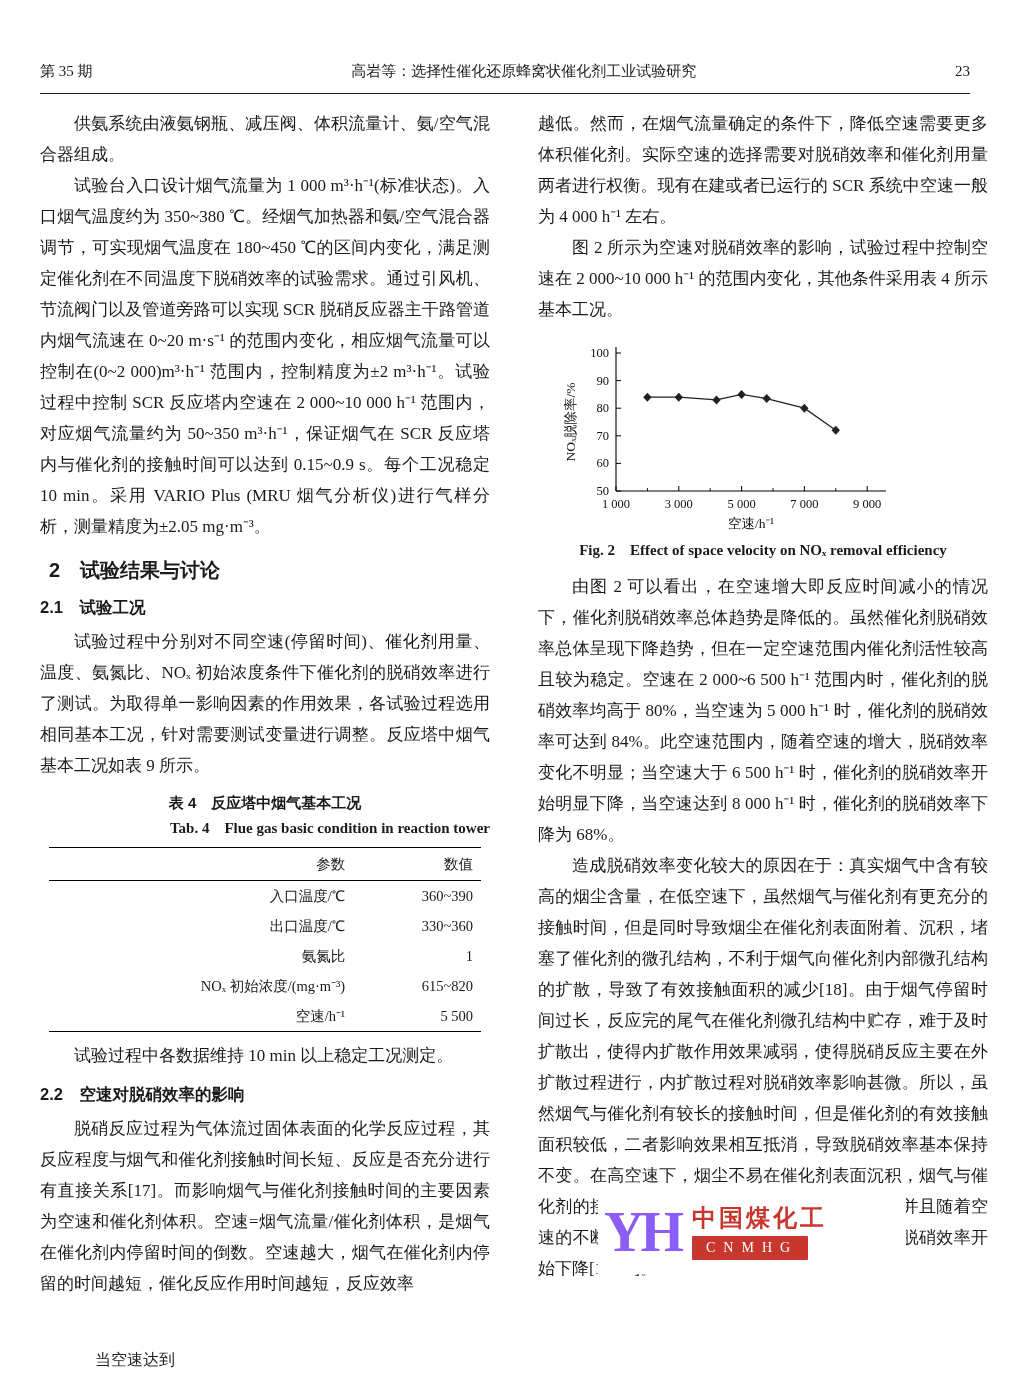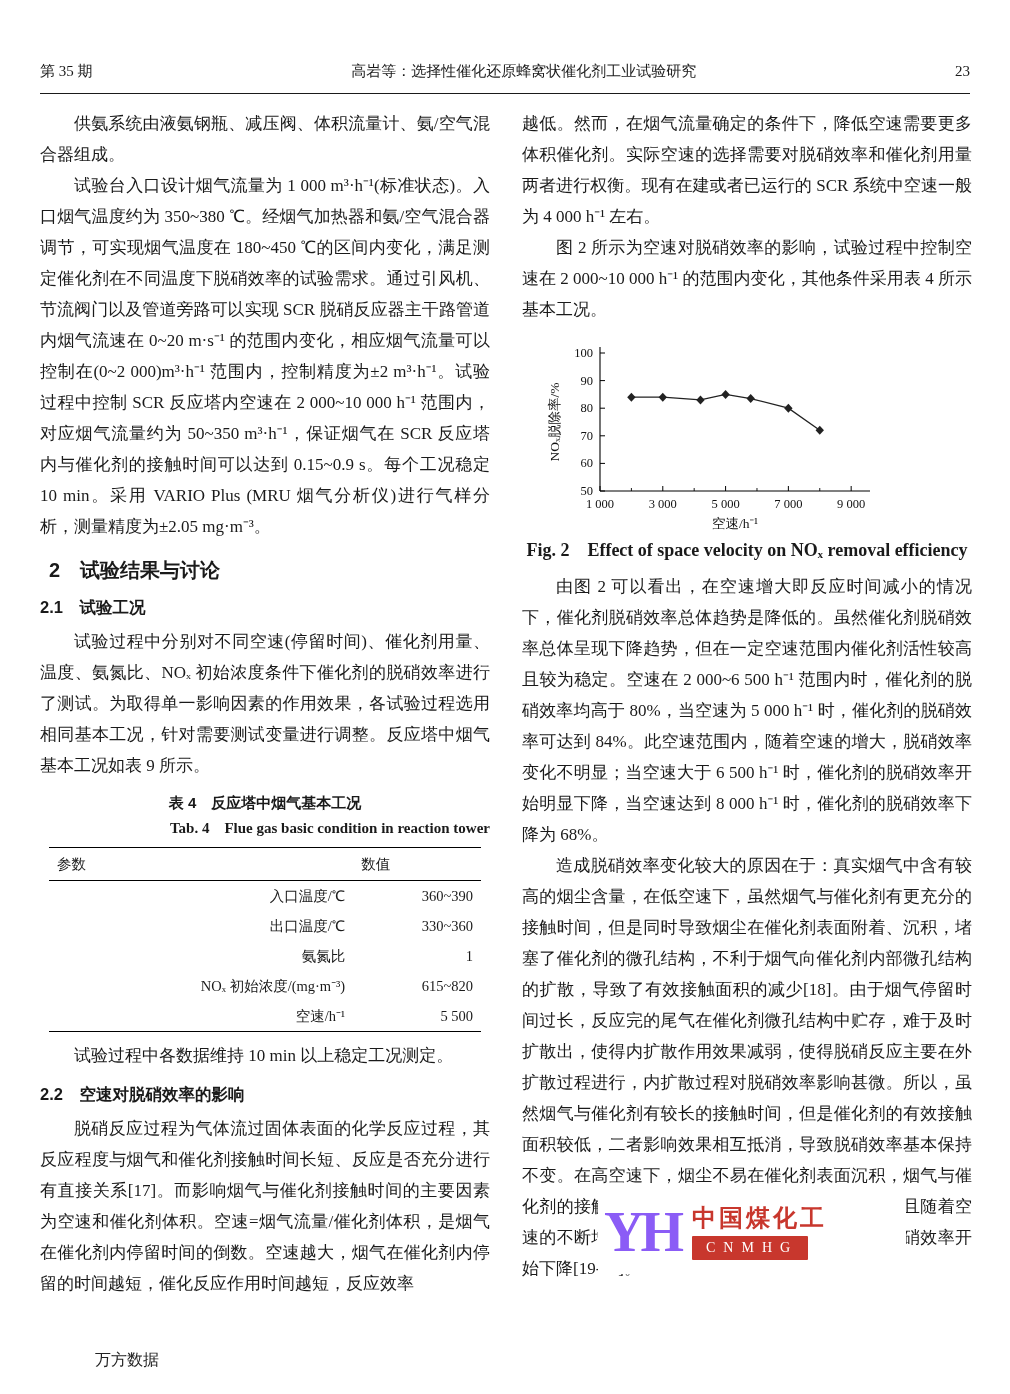--- a/index.html
+++ b/index.html
@@ -21,21 +21,21 @@
     border-bottom:1.5px solid #1a1a1a;
     padding-bottom:12px;
   }
   .hdr-issue{flex:0 0 auto;}
   .hdr-title{flex:1 1 auto;text-align:center;}
   .hdr-page{flex:0 0 auto;}
 
   
   .col{position:absolute;top:108px;width:450px;font-size:17px;line-height:31px;text-align:justify;}
   .col-left{left:40px;}
-  .col-right{left:522px;}
+  .col-right{left:538px;}
   p.para{margin:0;}
   p.indent{text-indent:2em;}
 
   h2.sec{
     font-family:"Liberation Sans", sans-serif;
     font-size:20px;font-weight:bold;
     margin:14px 0 8px 9px;line-height:28px;text-align:left;
   }
   h3.subsec{
     font-family:"Liberation Sans", sans-serif;
@@ -53,35 +53,35 @@
     font-weight:bold;font-size:15px;text-align:right;
     margin:0 0 8px 0;line-height:22px;
   }
   table.data-table{
     width:96%;margin:0 auto;border-collapse:collapse;
     font-size:14.5px;line-height:20px;
     border-top:1.6px solid #000;border-bottom:1.6px solid #000;
   }
   table.data-table th{
     font-weight:normal;border-bottom:1px solid #000;
-    padding:6px 8px;text-align:left;
+    padding:6px 8px;text-align:right;
   }
   table.data-table td{padding:5px 8px;text-align:right;}
 
   
   figure.figure{margin:12px 0 4px 0;text-align:left;}
   figure.figure svg{display:block;margin-left:22px;}
   svg text{font-family:"Liberation Serif", serif;fill:#111;}
   .fig-caption-zh{
     font-family:"Liberation Sans", sans-serif;
     font-weight:bold;font-size:15px;text-align:center;
     margin:6px 0 2px 0;line-height:24px;
   }
   .fig-caption-en{
-    font-weight:bold;font-size:18px;text-align:center;
+    font-weight:bold;font-size:15px;text-align:center;
     margin:0 0 10px 0;line-height:22px;
   }
 
   
   .watermark{
     position:absolute;left:598px;top:1190px;width:308px;height:84px;
     background:#ffffff;
     display:flex;align-items:center;gap:12px;
     padding:2px 6px;box-sizing:border-box;
   }
@@ -222,15 +222,15 @@
   </div>
 
   <div class="watermark">
     <div class="wm-logo">YH</div>
     <div class="wm-text">
       <div class="wm-zh">中国煤化工</div>
       <div class="wm-en">CNMHG</div>
     </div>
   </div>
 
-  <div class="footer">万方数据</div>
+  <div class="footer">当空速达到</div>
 
 </div>
 
 </body></html>

